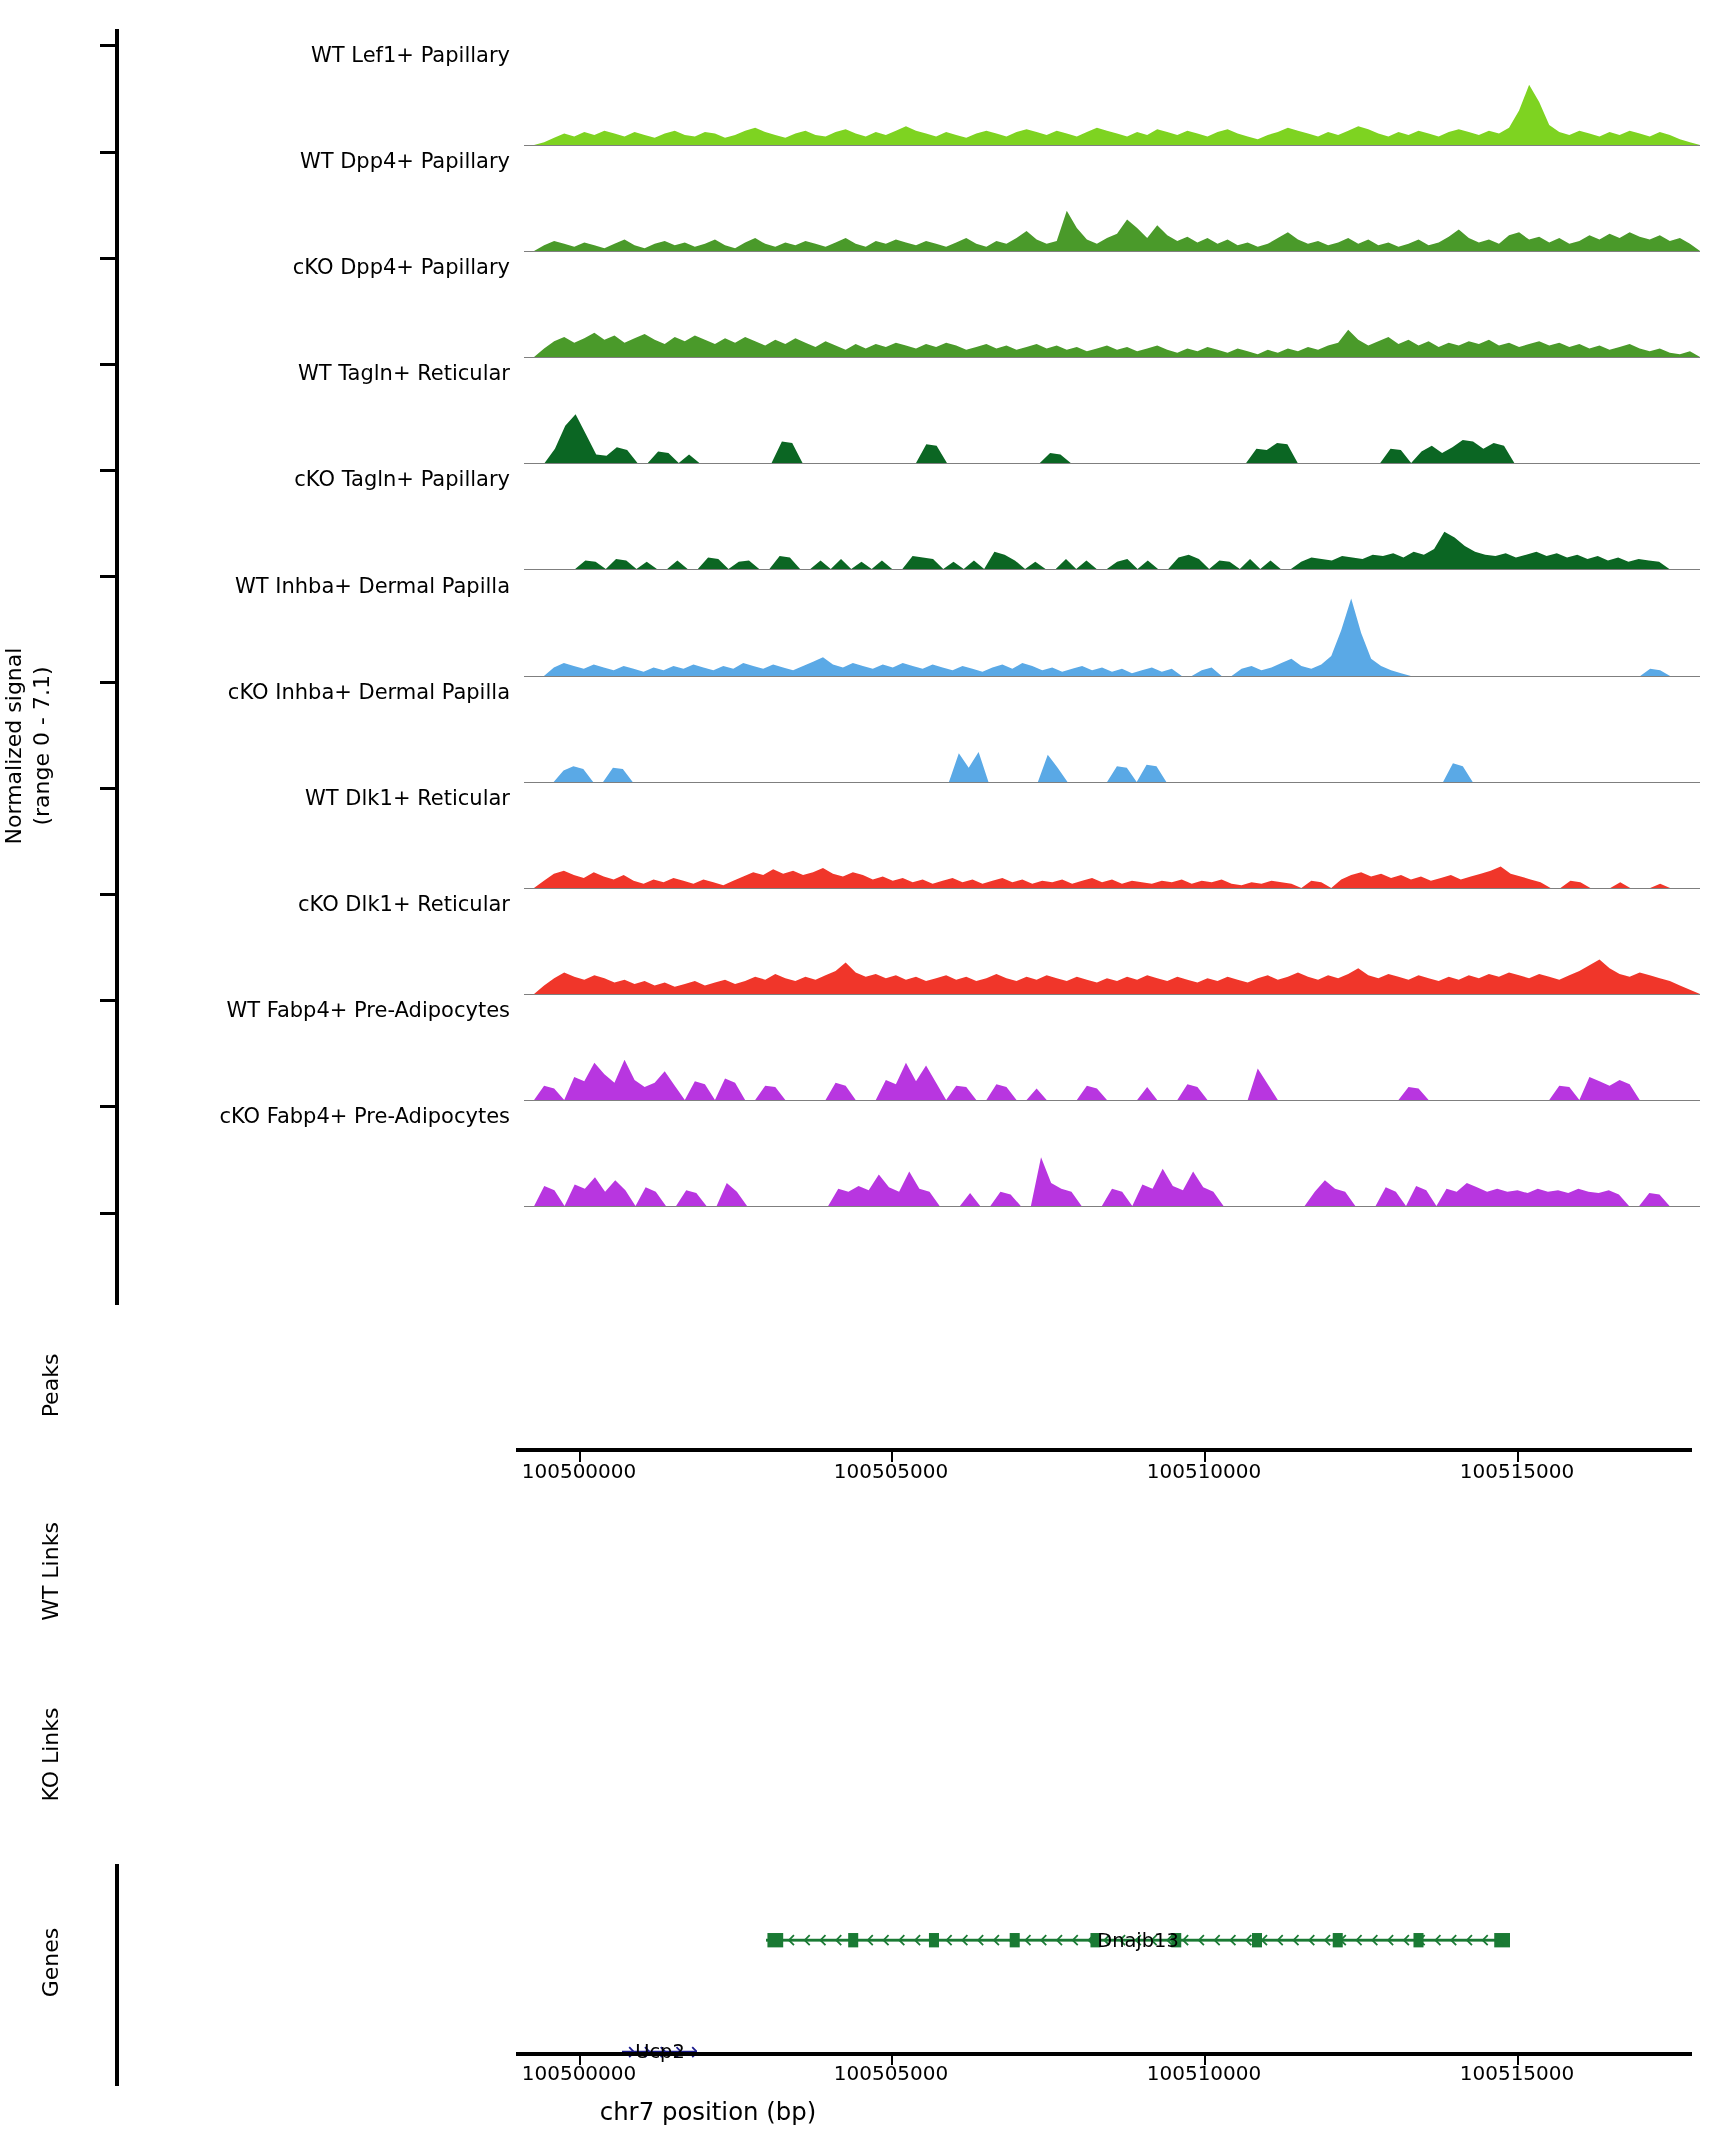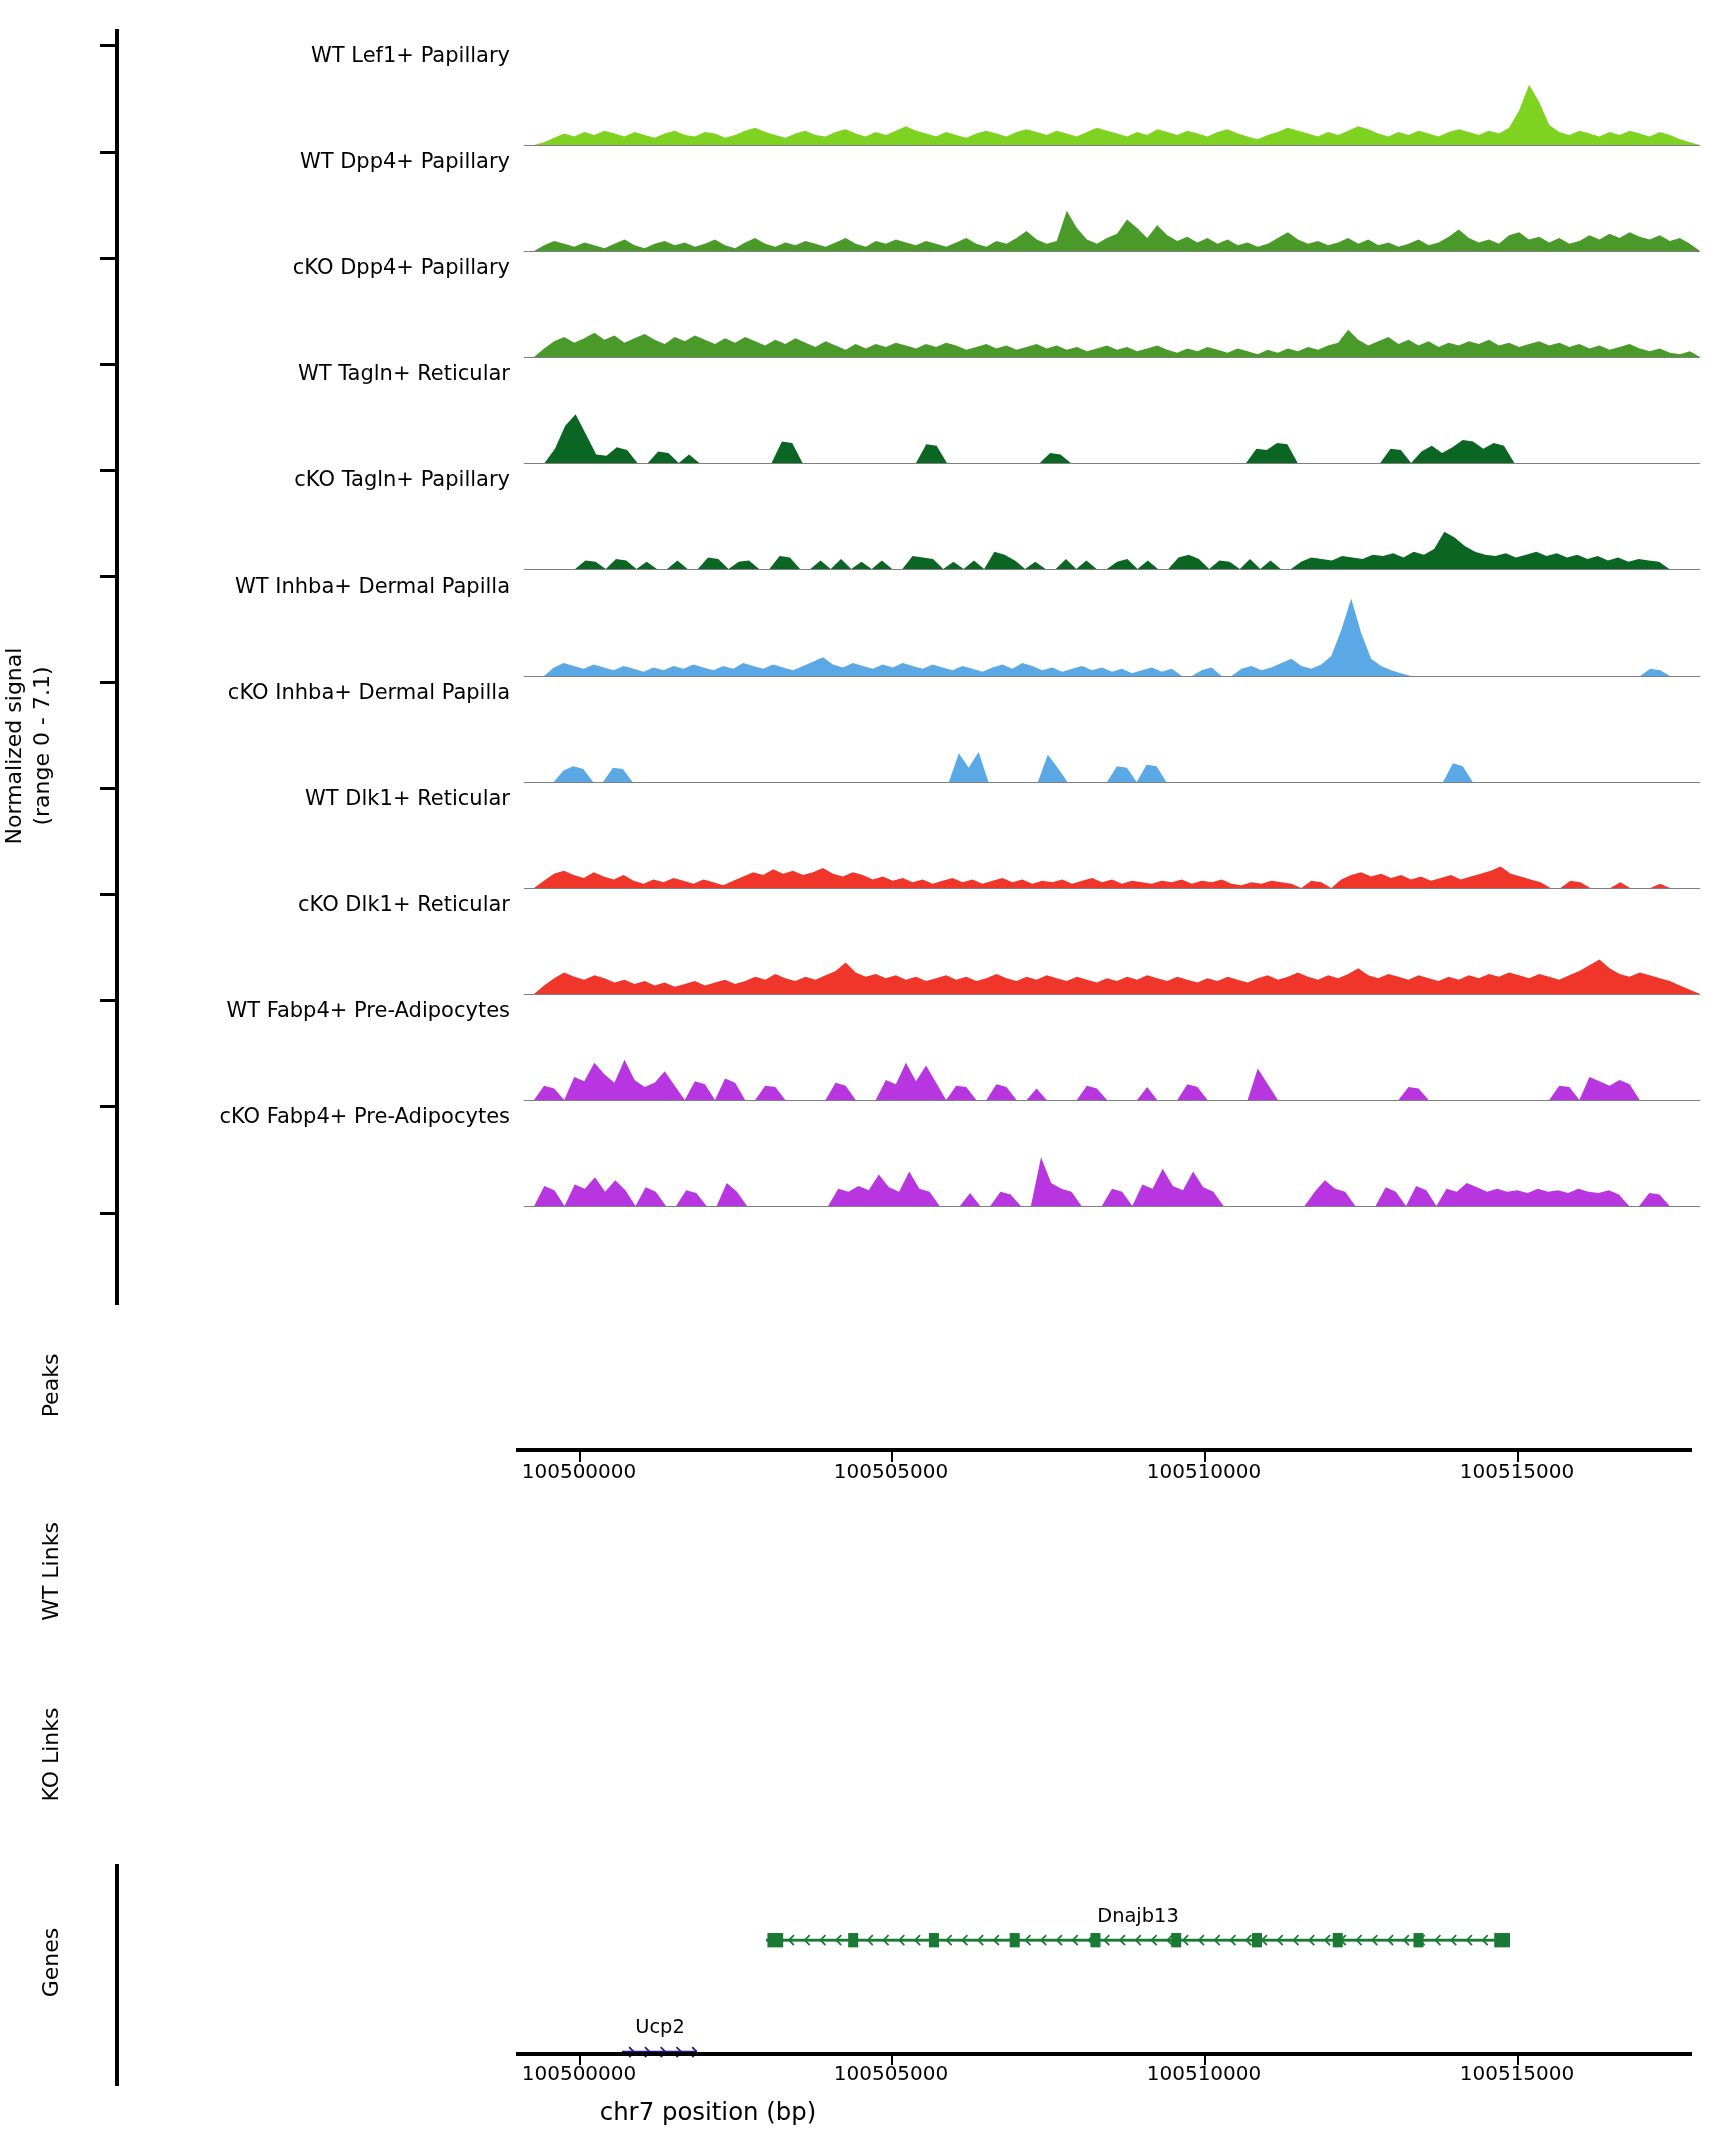--- a/index.html
+++ b/index.html
@@ -130,20 +130,21 @@
   }
 
   
   .gene-wrap { position: absolute; }
   .gene-name {
     position: absolute;
     font-size: 19.4px;
     text-align: center;
     transform: translateX(-50%);
     white-space: nowrap;
+    margin-top: 25px;
   }
 </style>
 </head>
 <body>
 
 <div id="root">
 
   <div class="ylabel">Normalized signal
 (range 0 - 7.1)</div>
 

